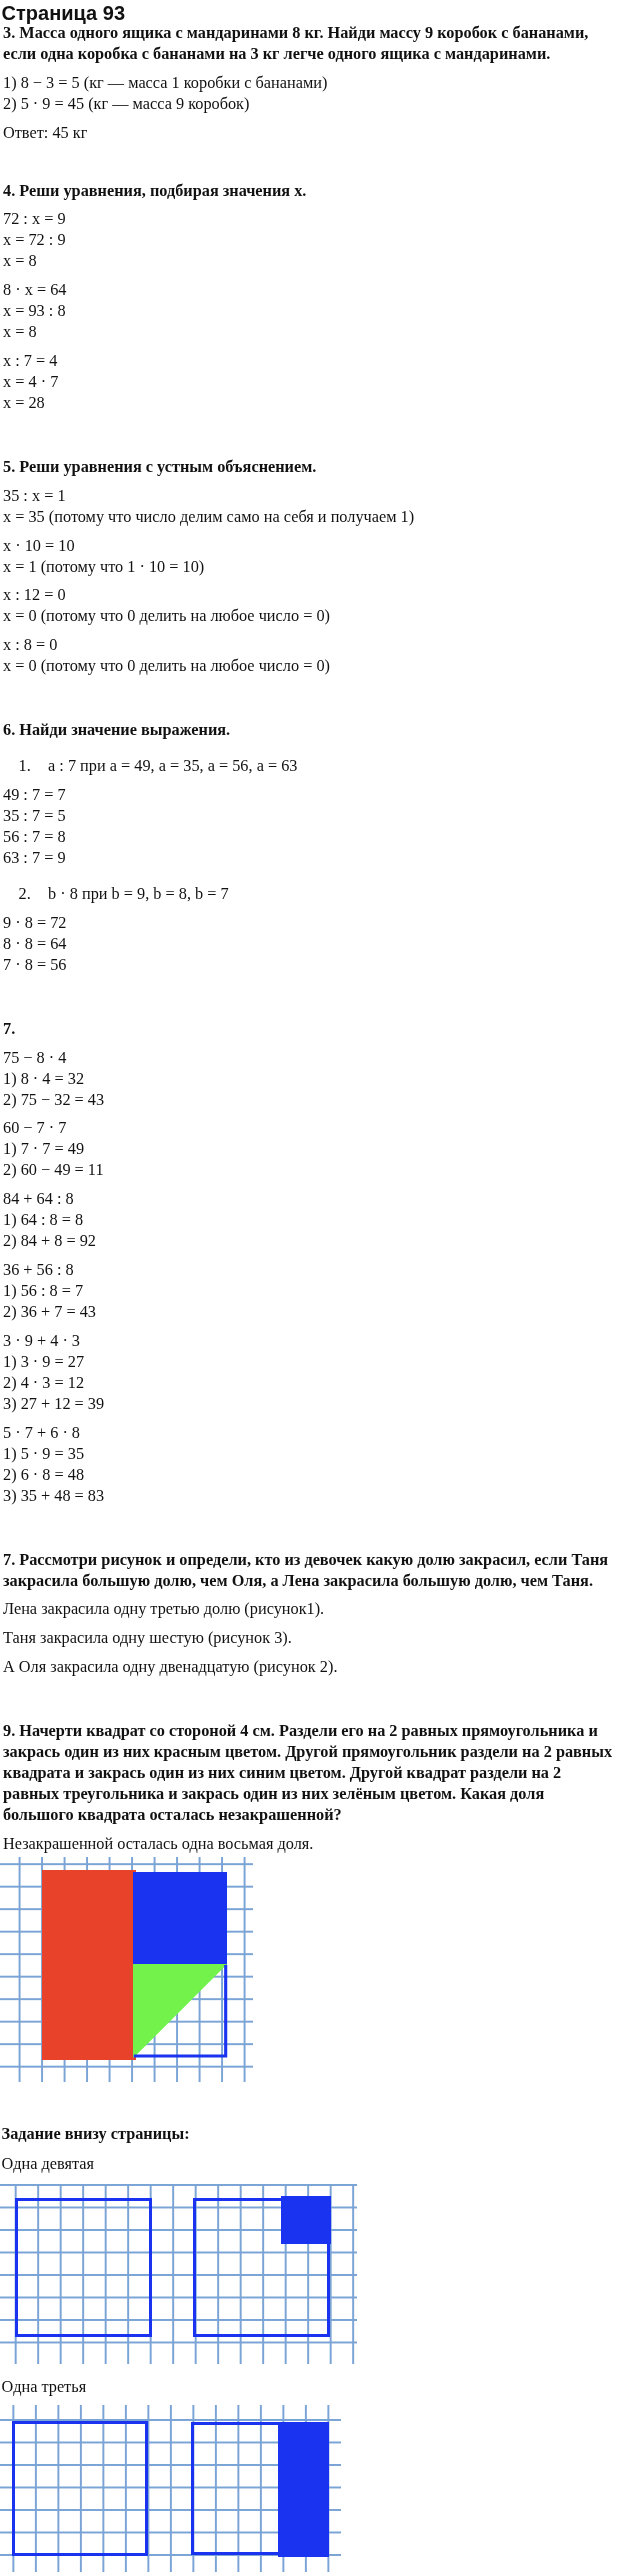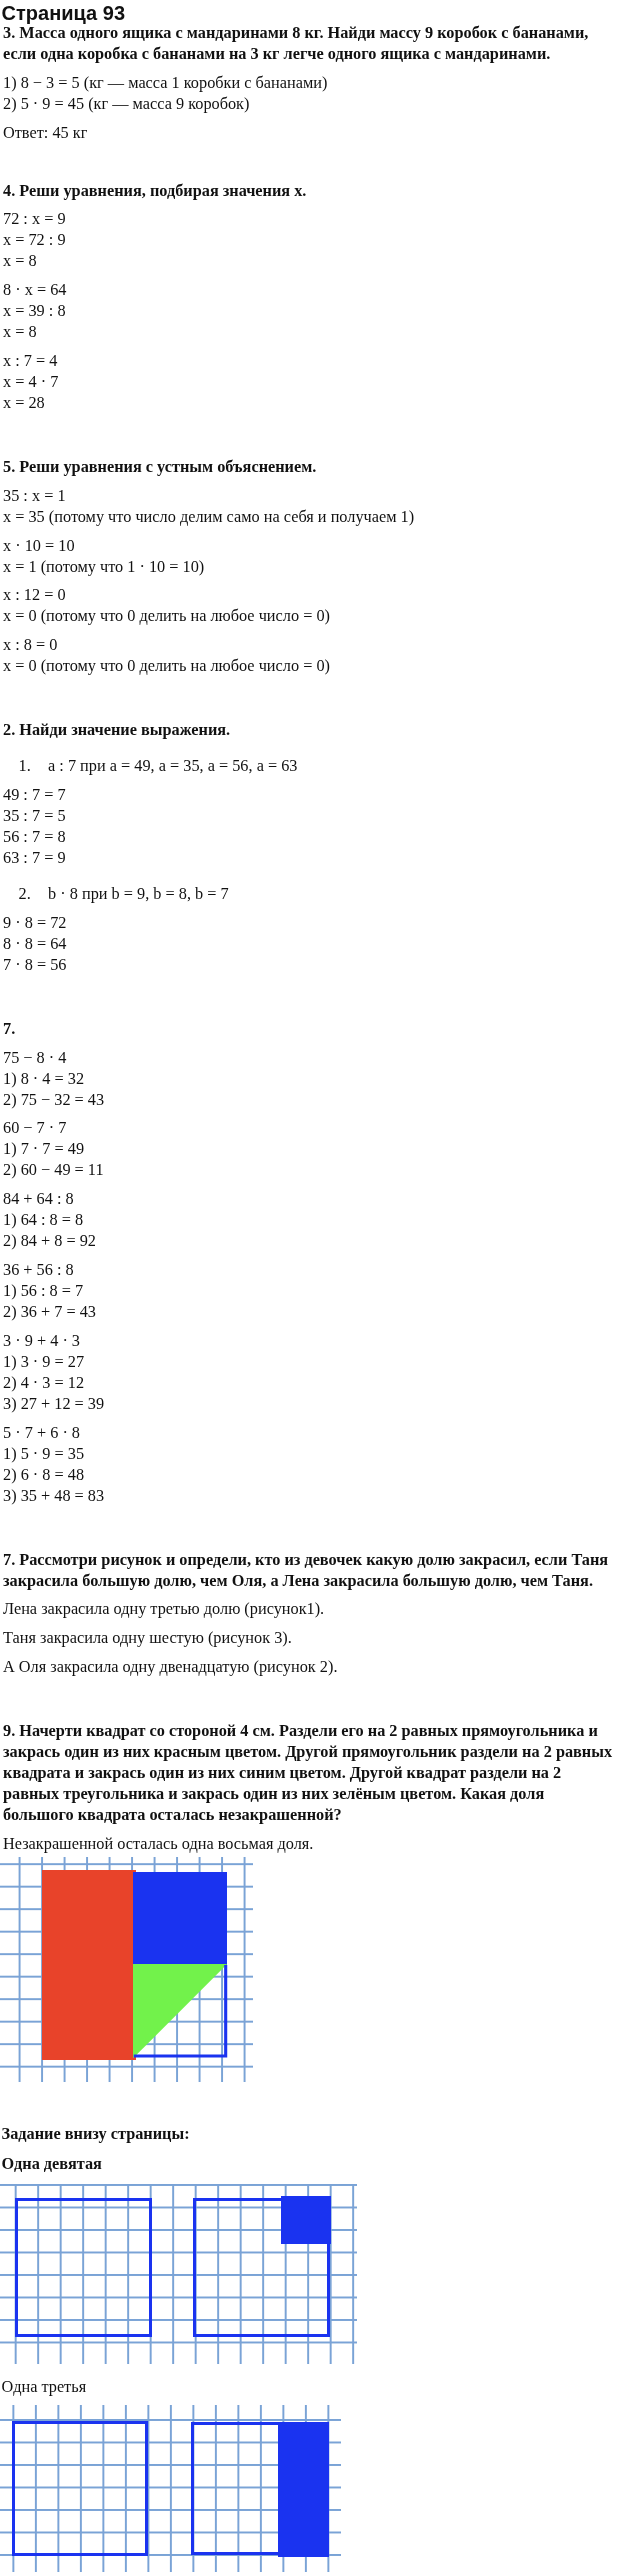--- a/index.html
+++ b/index.html
@@ -43,21 +43,21 @@
 
   <div class="task" style="margin-bottom:43px;">
     <p class="task-title">4. Реши уравнения, подбирая значения x.</p>
     <div class="group">
       <p class="line">72 : x = 9</p>
       <p class="line">x = 72 : 9</p>
       <p class="line">x = 8</p>
     </div>
     <div class="group">
       <p class="line">8 · x = 64</p>
-      <p class="line">x = 39 : 8</p>
+      <p class="line">x = 93 : 8</p>
       <p class="line">x = 8</p>
     </div>
     <div class="group">
       <p class="line">x : 7 = 4</p>
       <p class="line">x = 4 · 7</p>
       <p class="line">x = 28</p>
     </div>
   </div>
 
   <div class="task" style="margin-bottom:43px;">
@@ -74,21 +74,21 @@
       <p class="line">x : 12 = 0</p>
       <p class="line">x = 0 (потому что 0 делить на любое число = 0)</p>
     </div>
     <div class="group">
       <p class="line">x : 8 = 0</p>
       <p class="line">x = 0 (потому что 0 делить на любое число = 0)</p>
     </div>
   </div>
 
   <div class="task" style="margin-bottom:43px;">
-    <p class="task-title">2. Найди значение выражения.</p>
+    <p class="task-title">6. Найди значение выражения.</p>
     <p class="line numbered"><span class="num">1.</span><span>a : 7 при a = 49, a = 35, a = 56, a = 63</span></p>
     <div class="group">
       <p class="line">49 : 7 = 7</p>
       <p class="line">35 : 7 = 5</p>
       <p class="line">56 : 7 = 8</p>
       <p class="line">63 : 7 = 9</p>
     </div>
     <p class="line numbered"><span class="num">2.</span><span>b · 8 при b = 9, b = 8, b = 7</span></p>
     <div class="group">
       <p class="line">9 · 8 = 72</p>
@@ -150,21 +150,21 @@
   <div class="grid-bg" style="background-position: 18.6px 6.2px;"></div>
   <div class="shape" style="left:42px; top:13px; width:94px; height:190px; background:#e8432a;"></div>
   <div class="shape" style="left:133px; top:14.7px; width:94px; height:93px; background:#1a33f0;"></div>
   <svg class="shape" style="left:133px; top:107px;" width="95" height="96" viewBox="0 0 123 124">
     <polygon points="0,0 122,0 0,122" fill="#72f24b"></polygon>
     <polyline points="120,1 120,119 1,119" fill="none" stroke="#1a33f0" stroke-width="4"></polyline>
   </svg>
 </div>
 
 <div class="bottom-title" style="top:2124px;">Задание внизу страницы:</div>
-<div class="bottom-label" style="top:2154px;font-weight:bold;">Одна девятая</div>
+<div class="bottom-label" style="top:2154px;">Одна девятая</div>
 
 <div class="figure" style="left:0; top:2184px; width:357px; height:180px;">
   <div class="grid-bg" style="background-position: 14.7px 0px;"></div>
   <div class="shape" style="left:14.7px; top:14px; width:131px; height:133px; border:3.9px solid #1a33f0;"></div>
   <div class="shape" style="left:193px; top:14px; width:131px; height:133px; border:3.9px solid #1a33f0;"></div>
   <div class="shape" style="left:281px; top:12.4px; width:50px; height:48px; background:#1a33f0;"></div>
 </div>
 
 <div class="bottom-label" style="top:2377px;">Одна третья</div>
 

